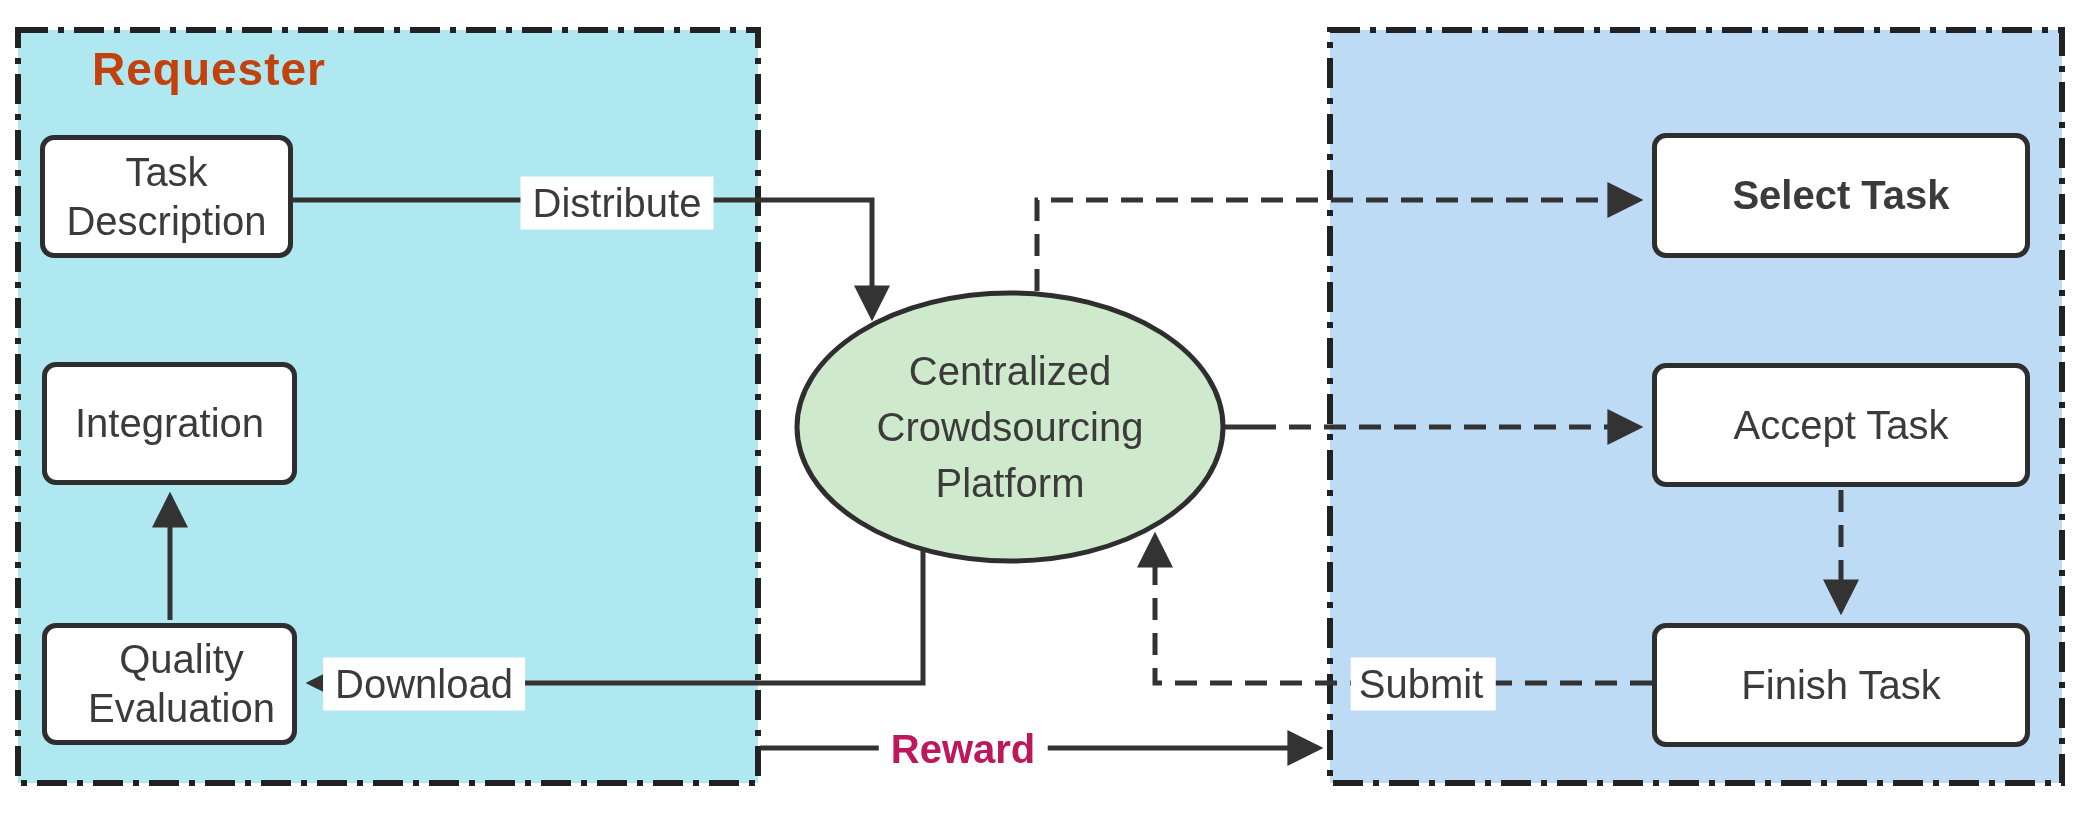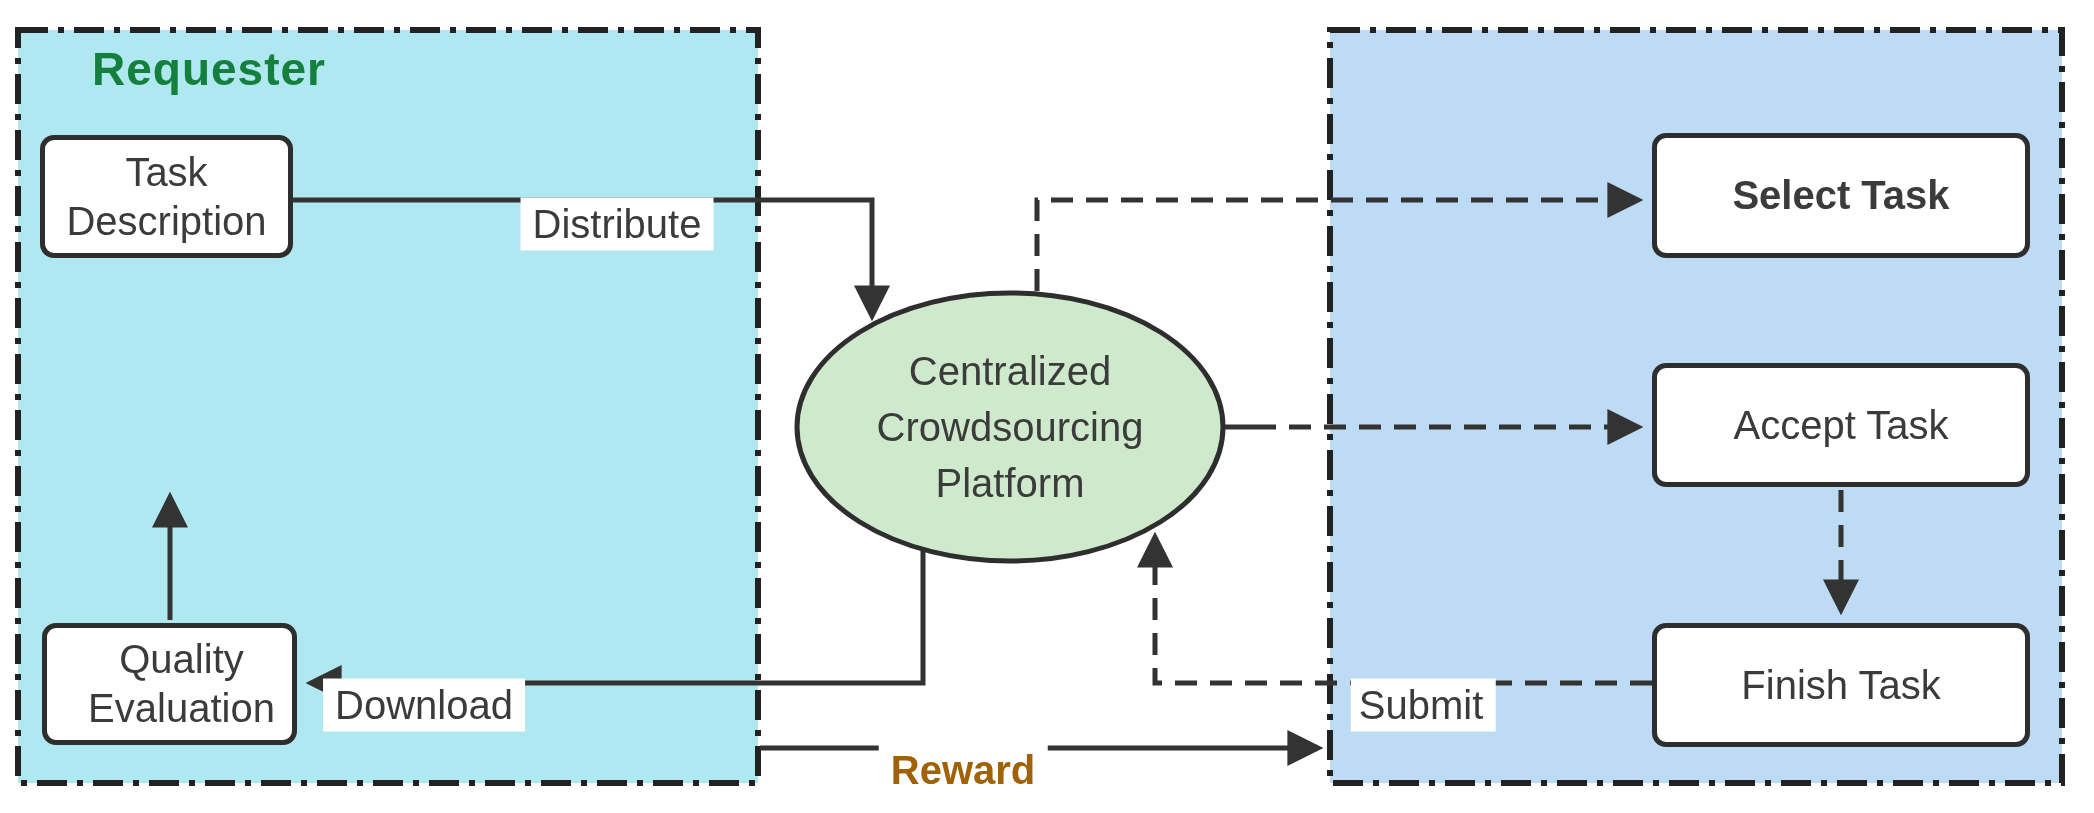--- a/index.html
+++ b/index.html
@@ -8,27 +8,27 @@
     font-family:"Liberation Sans", sans-serif;color:#3a3a3a;
   }
   #wires{position:absolute;left:0;top:0;width:2094px;height:813px;}
   .node{
     position:absolute;box-sizing:border-box;background:#fff;
     border:5px solid #2e2e2e;border-radius:14px;
     display:flex;align-items:center;justify-content:center;text-align:center;
     font-size:40px;line-height:1.22;color:#3b3b3b;
   }
   .panel-title{
-    position:absolute;font-size:46px;font-weight:bold;color:#15803d;letter-spacing:1px;
+    position:absolute;font-size:46px;font-weight:bold;color:#c2410c;letter-spacing:1px;
   }
   .edge-label{
     position:absolute;transform:translate(-50%,-50%);
-    background:#fff;padding:4px 12px;font-size:40px;color:#3b3b3b;white-space:nowrap;margin-top:21px;
+    background:#fff;padding:4px 12px;font-size:40px;color:#3b3b3b;white-space:nowrap;
   }
-  .edge-label.bold{font-weight:bold;color:#a16207;}
+  .edge-label.bold{font-weight:bold;color:#be185d;}
   #platform-label{
     position:absolute;left:845px;top:290px;width:330px;height:274px;
     display:flex;align-items:center;justify-content:center;text-align:center;
     font-size:40px;line-height:1.4;color:#3b3b3b;
   }
   
   #node-task-description{left:40px;top:135px;width:253px;height:123px;}
   #node-integration{left:42px;top:362px;width:255px;height:123px;}
   #node-quality-evaluation{left:42px;top:623px;width:255px;height:122px;padding-left:24px;}
   #node-select-task{left:1652px;top:133px;width:378px;height:125px;font-weight:bold;}
@@ -65,20 +65,21 @@
     <path d="M923 540 V683 H311" fill="none" stroke="#333" stroke-width="5" marker-end="url(#arr)"></path>
     <path d="M170 620 V497" fill="none" stroke="#333" stroke-width="5" marker-end="url(#arr)"></path>
     <path d="M760 748 H1318" fill="none" stroke="#333" stroke-width="5" marker-end="url(#arr)"></path>
 
     <ellipse cx="1010" cy="427" rx="213" ry="134" stroke="#2e2e2e" stroke-width="5" fill="#cfe9cc"></ellipse>
   </svg>
 
   <div class="panel-title" id="title-requester">Requester</div>
 
   <div class="node" id="node-task-description">Task Description</div>
+  <div class="node" id="node-integration">Integration</div>
   <div class="node" id="node-quality-evaluation">Quality Evaluation</div>
 
   <div class="node" id="node-select-task">Select Task</div>
   <div class="node" id="node-accept-task">Accept Task</div>
   <div class="node" id="node-finish-task">Finish Task</div>
 
   <div id="platform-label">Centralized Crowdsourcing Platform</div>
 
   <div class="edge-label" id="label-distribute">Distribute</div>
   <div class="edge-label" id="label-download">Download</div>

